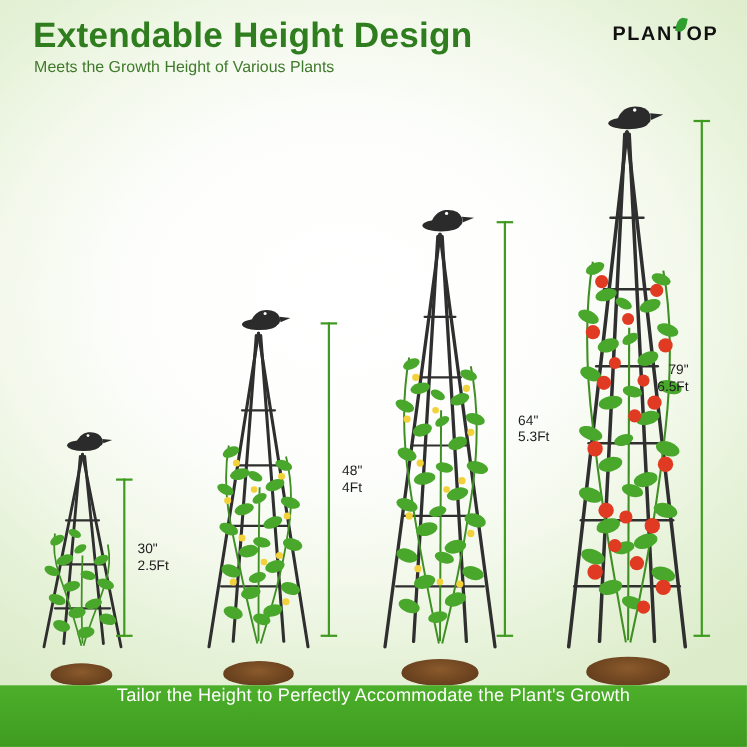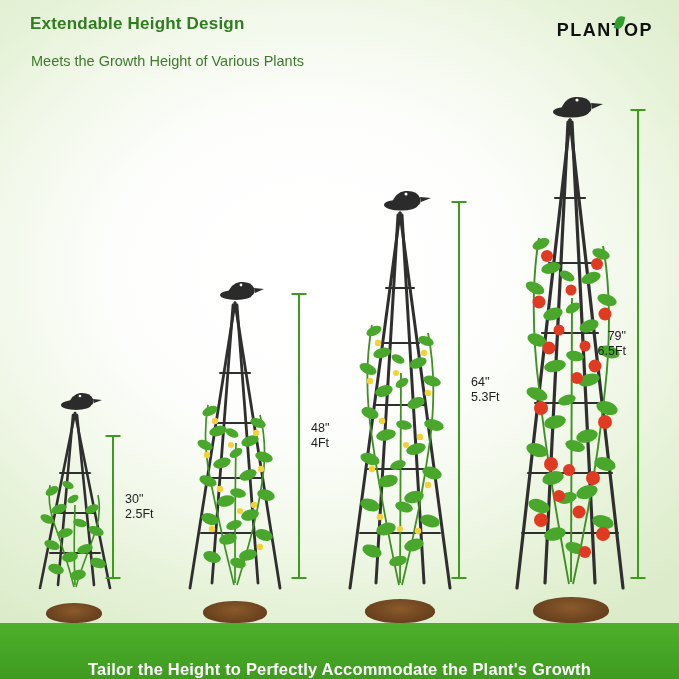--- a/index.html
+++ b/index.html
@@ -19,21 +19,21 @@
     background:
       radial-gradient(ellipse 520px 420px at 46% 40%, #ffffff 0%, #fdfefc 38%, #f2f8ea 62%, #e6f2d8 80%, #dcecca 100%),
       linear-gradient(160deg, #eef7e2 0%, #f7fbf1 30%, #ffffff 55%, #eaf4dc 85%, #ddecc8 100%);
     overflow: hidden;
   }
   
   .title {
     position: absolute;
     left: 30px;
     top: 14px;
-    font-size: 17px;
+    font-size: 32px;
     font-weight: bold;
     color: #2f7d1f;
     letter-spacing: 0.2px;
     white-space: nowrap;
   }
   .subtitle {
     position: absolute;
     left: 31px;
     top: 53px;
     font-size: 14.5px;
@@ -62,23 +62,22 @@
   }
   
   .banner {
     position: absolute;
     left: 0;
     bottom: 0;
     width: 679px;
     height: 56px;
     background: linear-gradient(180deg, #4caf2a 0%, #3f9b20 100%);
     display: flex;
-    align-items: flex-end;
+    align-items: flex-start;
     justify-content: center;
-    font-weight: bold;
   }
   .banner-text {
     color: #ffffff;
     font-size: 16.5px;
     letter-spacing: 0.2px;
   }
   
   .group {
     position: absolute;
     bottom: 56px;

